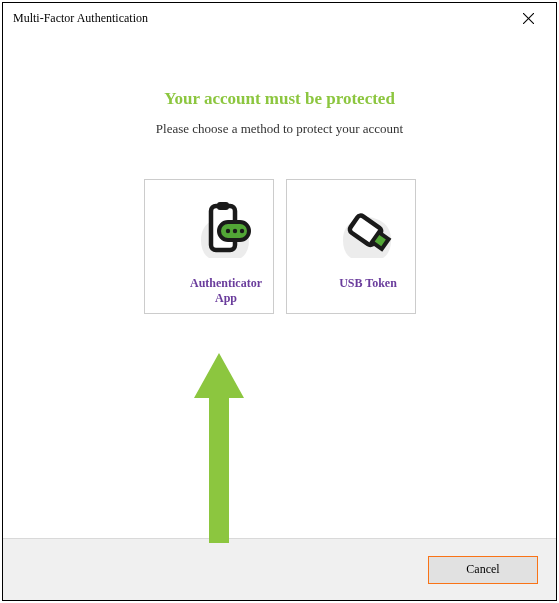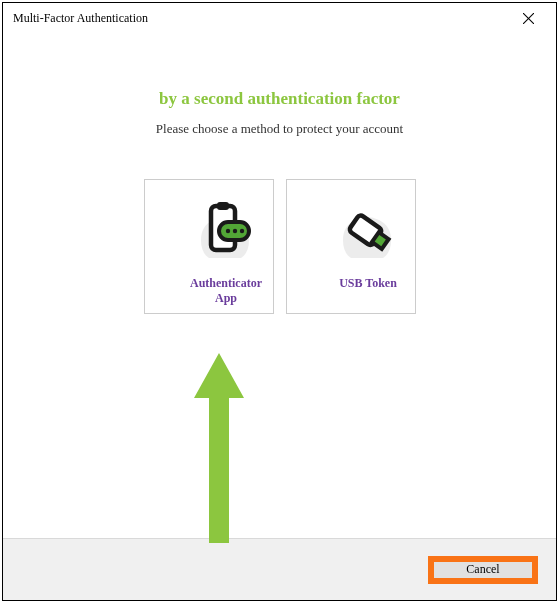--- a/index.html
+++ b/index.html
@@ -95,21 +95,21 @@
       background: #f0f0f0;
       display: flex;
       align-items: center;
       justify-content: flex-end;
       padding-right: 18px;
     }
     .cancel-btn {
       width: 110px;
       height: 28px;
       background: #e1e1e1;
-      border: 6px solid #f97316;
+      border: 1px solid #f97316;
       font-size: 12px;
       color: #000;
       cursor: pointer;
       display: flex;
       align-items: center;
       justify-content: center;
     }
     .arrow-annotation {
       position: absolute;
       left: 186px;
@@ -126,21 +126,21 @@
     <div class="close-btn">
       <svg viewBox="0 0 10 10">
         <line x1="0" y1="0" x2="10" y2="10" stroke="#000" stroke-width="1"></line>
         <line x1="10" y1="0" x2="0" y2="10" stroke="#000" stroke-width="1"></line>
       </svg>
     </div>
   </div>
 
   <div class="content">
     <div class="heading">
-      <div>by a second authentication factor</div>
+      <div>Your account must be protected</div>
     </div>
     <div class="subtext">Please choose a method to protect your account</div>
 
     <div class="methods">
       <div class="method-card">
         <div class="icon-wrap">
           <svg width="70" height="68" viewBox="0 0 70 68">
             <path d="M18 60 Q10 55 10 42 Q10 28 22 22 Q34 16 46 22 Q58 28 58 42 Q58 55 50 60 Z" fill="#ececec"></path>
             <rect x="20" y="8" width="24" height="44" rx="5" fill="#fff" stroke="#1a1a1a" stroke-width="4.5"></rect>
             <rect x="26" y="4" width="12" height="8" rx="3" fill="#1a1a1a"></rect>

